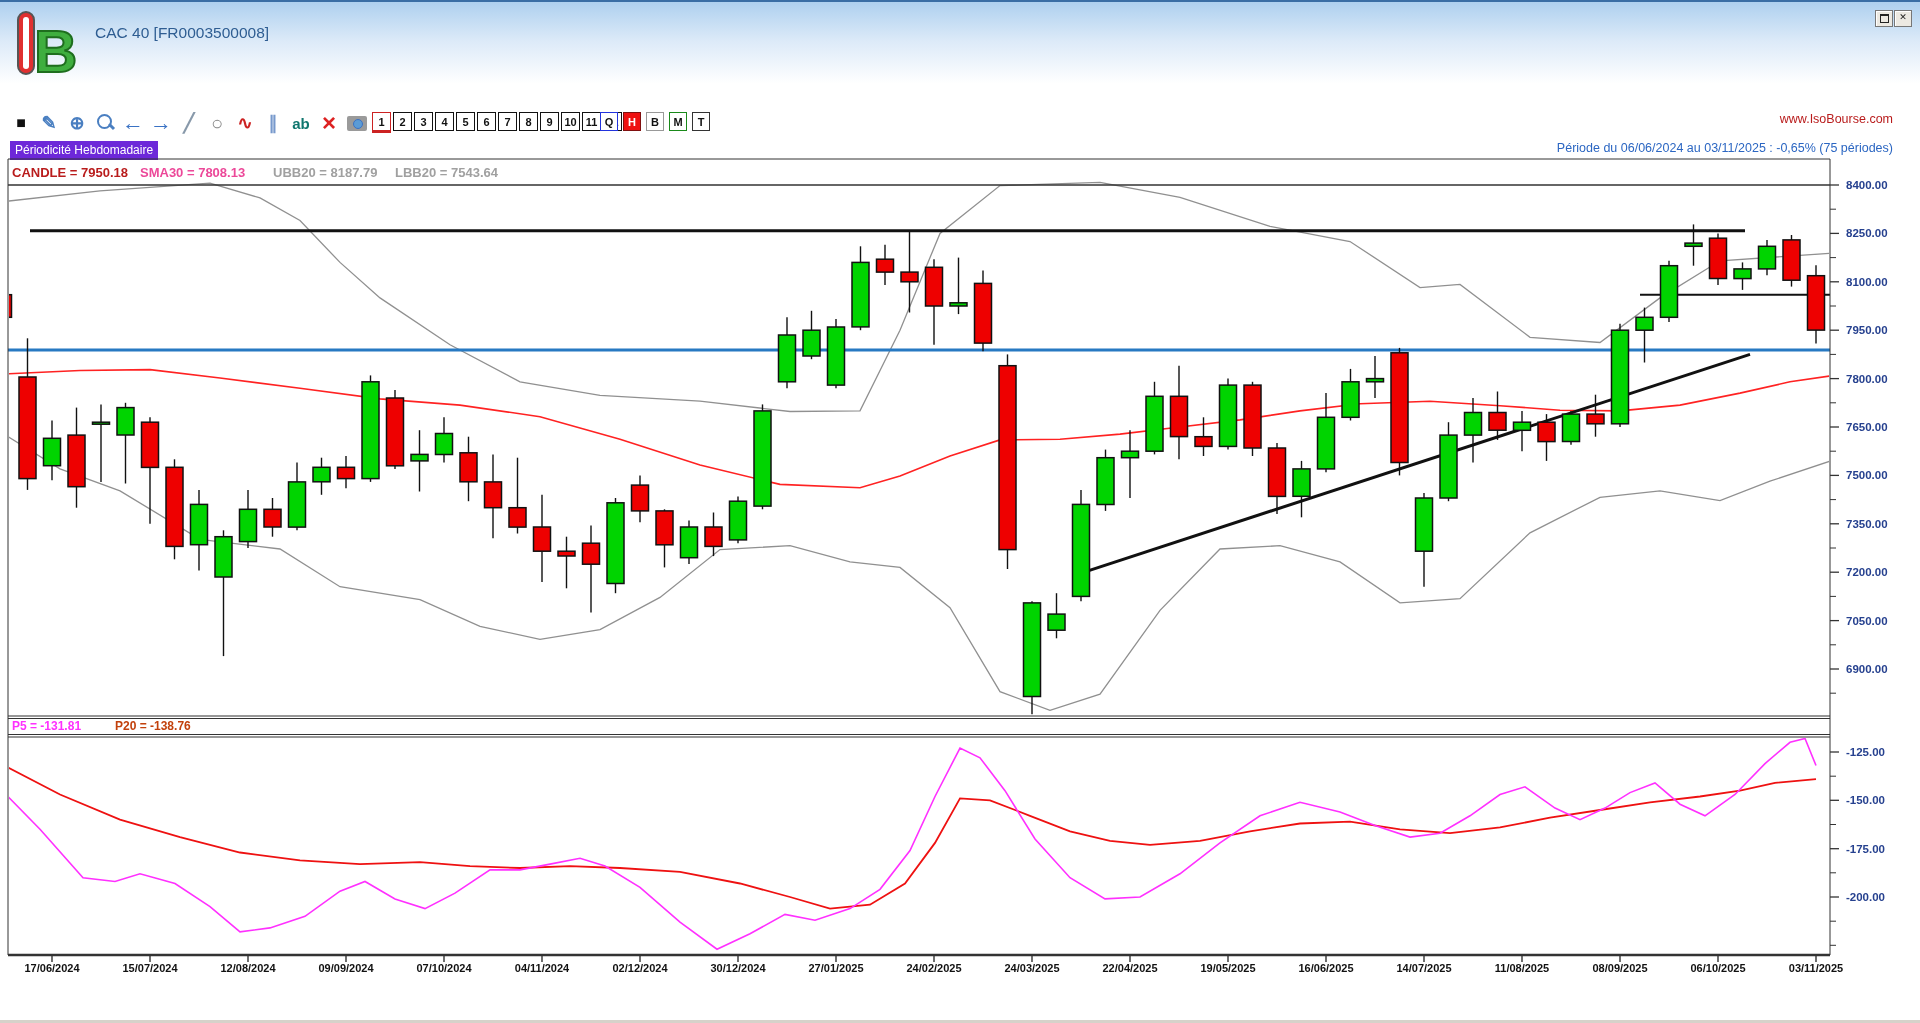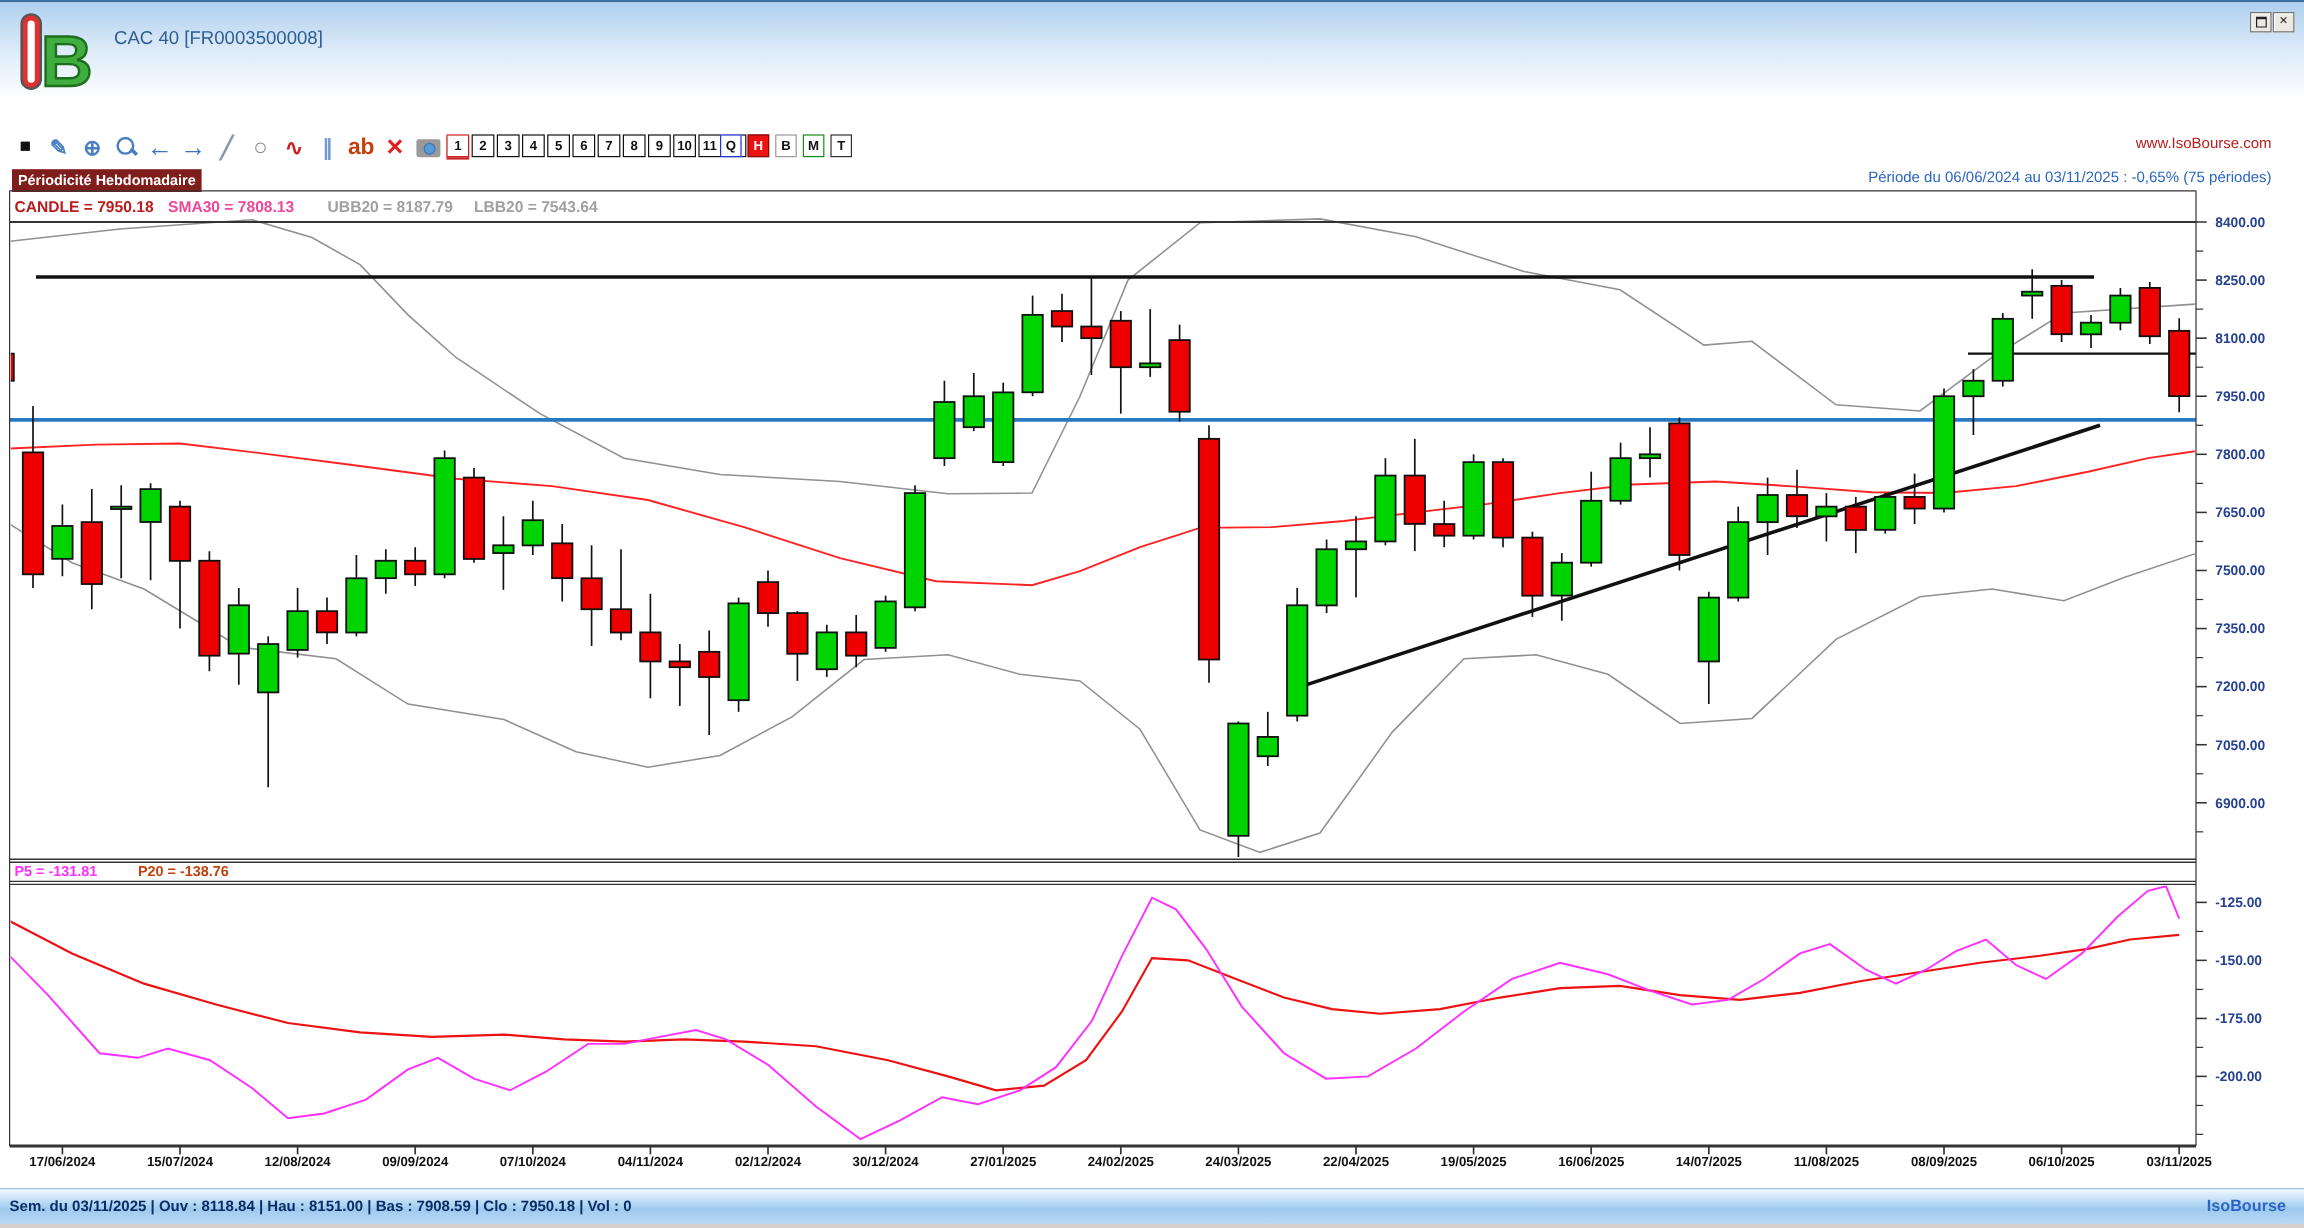--- a/index.html
+++ b/index.html
@@ -21,22 +21,22 @@
   .css-mag .tail{position:absolute;left:13px;top:12px;width:7px;height:3px;background:#4a7fc1;transform:rotate(45deg);}
   .css-cam{position:relative;width:20px;height:15px;background:#9a9a9a;border-radius:2px;}
   .css-cam .dot{position:absolute;left:6px;top:3px;width:8px;height:8px;background:#fff;border-radius:50%;border:1px solid #3a72c4;background:#5b9bd5;}
   .numbtns{position:absolute;left:372px;top:110px;display:flex;gap:2px;}
   .nbtn{min-width:15px;height:17px;padding:0 1px;border:1.5px solid #111;background:#fff;color:#111;
         font-size:11px;font-weight:bold;display:flex;align-items:center;justify-content:center;cursor:default;}
   .nbtn.active{border-color:#cc2222;box-shadow:0 2px 0 #cc2222;}
   .letterbtns{position:absolute;left:600px;top:110px;display:flex;gap:5px;}
   .lbtn{width:16px;height:17px;border:1.5px solid #999;background:#fff;color:#111;font-size:11px;font-weight:bold;
         display:flex;align-items:center;justify-content:center;cursor:default;}
-  .badge{position:absolute;left:10px;top:139px;background:#7f1d1d;color:#fff;font-size:12px;
-         padding:2px 5px 3px 5px;font-weight:bold;}
+  .badge{position:absolute;left:10px;top:139px;background:#6d28d9;color:#fff;font-size:12px;
+         padding:2px 5px 3px 5px;}
   .weblink{position:absolute;right:27px;top:110px;font-size:12.5px;color:#b91c1c;}
   .periodinfo{position:absolute;right:27px;top:139px;font-size:12.5px;color:#2b66c2;}
   .legend{position:absolute;top:163px;font-size:13px;font-weight:bold;}
   .plabels{position:absolute;top:717px;font-size:12px;font-weight:bold;}
   .statusbar{position:absolute;left:0;top:988px;width:1920px;height:30px;
              background:linear-gradient(#f0f8ff,#9ecaef 55%,#bcdaf2);border-top:1px solid #9ab8d8;}
   .statustext{position:absolute;left:8px;top:7px;font-size:12.5px;font-weight:bold;color:#0b2d66;}
   .brand{position:absolute;right:15px;top:6px;font-size:13.5px;font-weight:bold;color:#2b66c2;}
   .bottomstrip{position:absolute;left:0;top:1018px;width:1920px;height:5px;background:#d6d2ca;}
   svg text{font-family:"Liberation Sans",sans-serif;}
@@ -67,21 +67,21 @@
           <span class="lens"></span>
           <span class="tail"></span>
         </span>
       </div>
       <div class="ticon" style="color: rgb(58, 114, 196); font-size: 22px;">←</div>
       <div class="ticon" style="color: rgb(58, 114, 196); font-size: 22px;">→</div>
       <div class="ticon" style="color: rgb(136, 153, 170); font-size: 18px;">╱</div>
       <div class="ticon" style="color: rgb(136, 136, 136); font-size: 20px;">○</div>
       <div class="ticon" style="color: rgb(204, 34, 34); font-size: 18px;">∿</div>
       <div class="ticon" style="color: rgb(119, 153, 204); font-size: 18px;">∥</div>
-      <div class="ticon" style="color: #c2410c; font-size: 19px;">ab</div>
+      <div class="ticon" style="color: #0f766e; font-size: 15px;">ab</div>
       <div class="ticon" style="color: rgb(221, 34, 34); font-size: 24px;">×</div>
       <div class="ticon">
         <span class="css-cam">
           <span class="dot"></span>
         </span>
       </div>
       <div class="ticon" style="color: rgb(74, 127, 193); font-size: 18px;">∴</div>
     </div>
   <div class="numbtns" id="toolbar-numbers">
       <div class="nbtn active">1</div>
@@ -523,19 +523,15 @@
     </svg>
 
   <div class="legend" style="left:12px;color:#b91c1c;">CANDLE = 7950.18</div>
   <div class="legend" style="left:140px;color:#ec4899;">SMA30 = 7808.13</div>
   <div class="legend" style="left:273px;color:#a0a0a0;">UBB20 = 8187.79</div>
   <div class="legend" style="left:395px;color:#a0a0a0;">LBB20 = 7543.64</div>
 
   <div class="plabels" style="left:12px;color:#ff30ff;">P5 = -131.81</div>
   <div class="plabels" style="left:115px;color:#c2410c;">P20 = -138.76</div>
 
-  <div class="statusbar">
-    <div class="statustext">Sem. du 03/11/2025 | Ouv : 8118.84 | Hau : 8151.00 | Bas : 7908.59 | Clo : 7950.18 | Vol : 0</div>
-    <div class="brand">IsoBourse</div>
-  </div>
   <div class="bottomstrip"></div>
 
 </div>
 
 </body></html>

